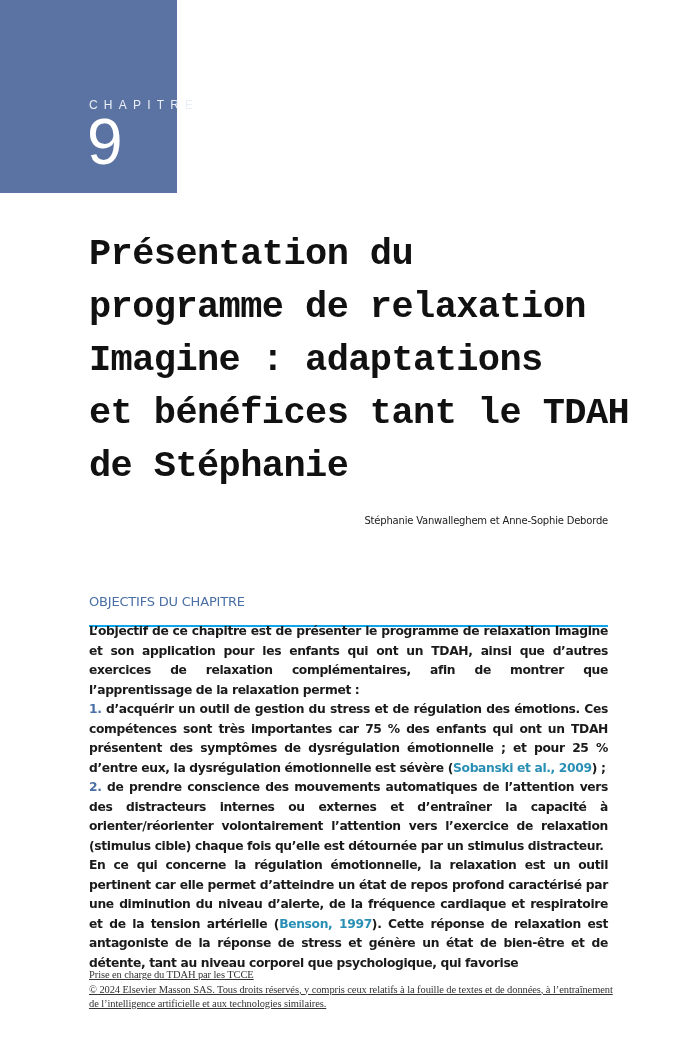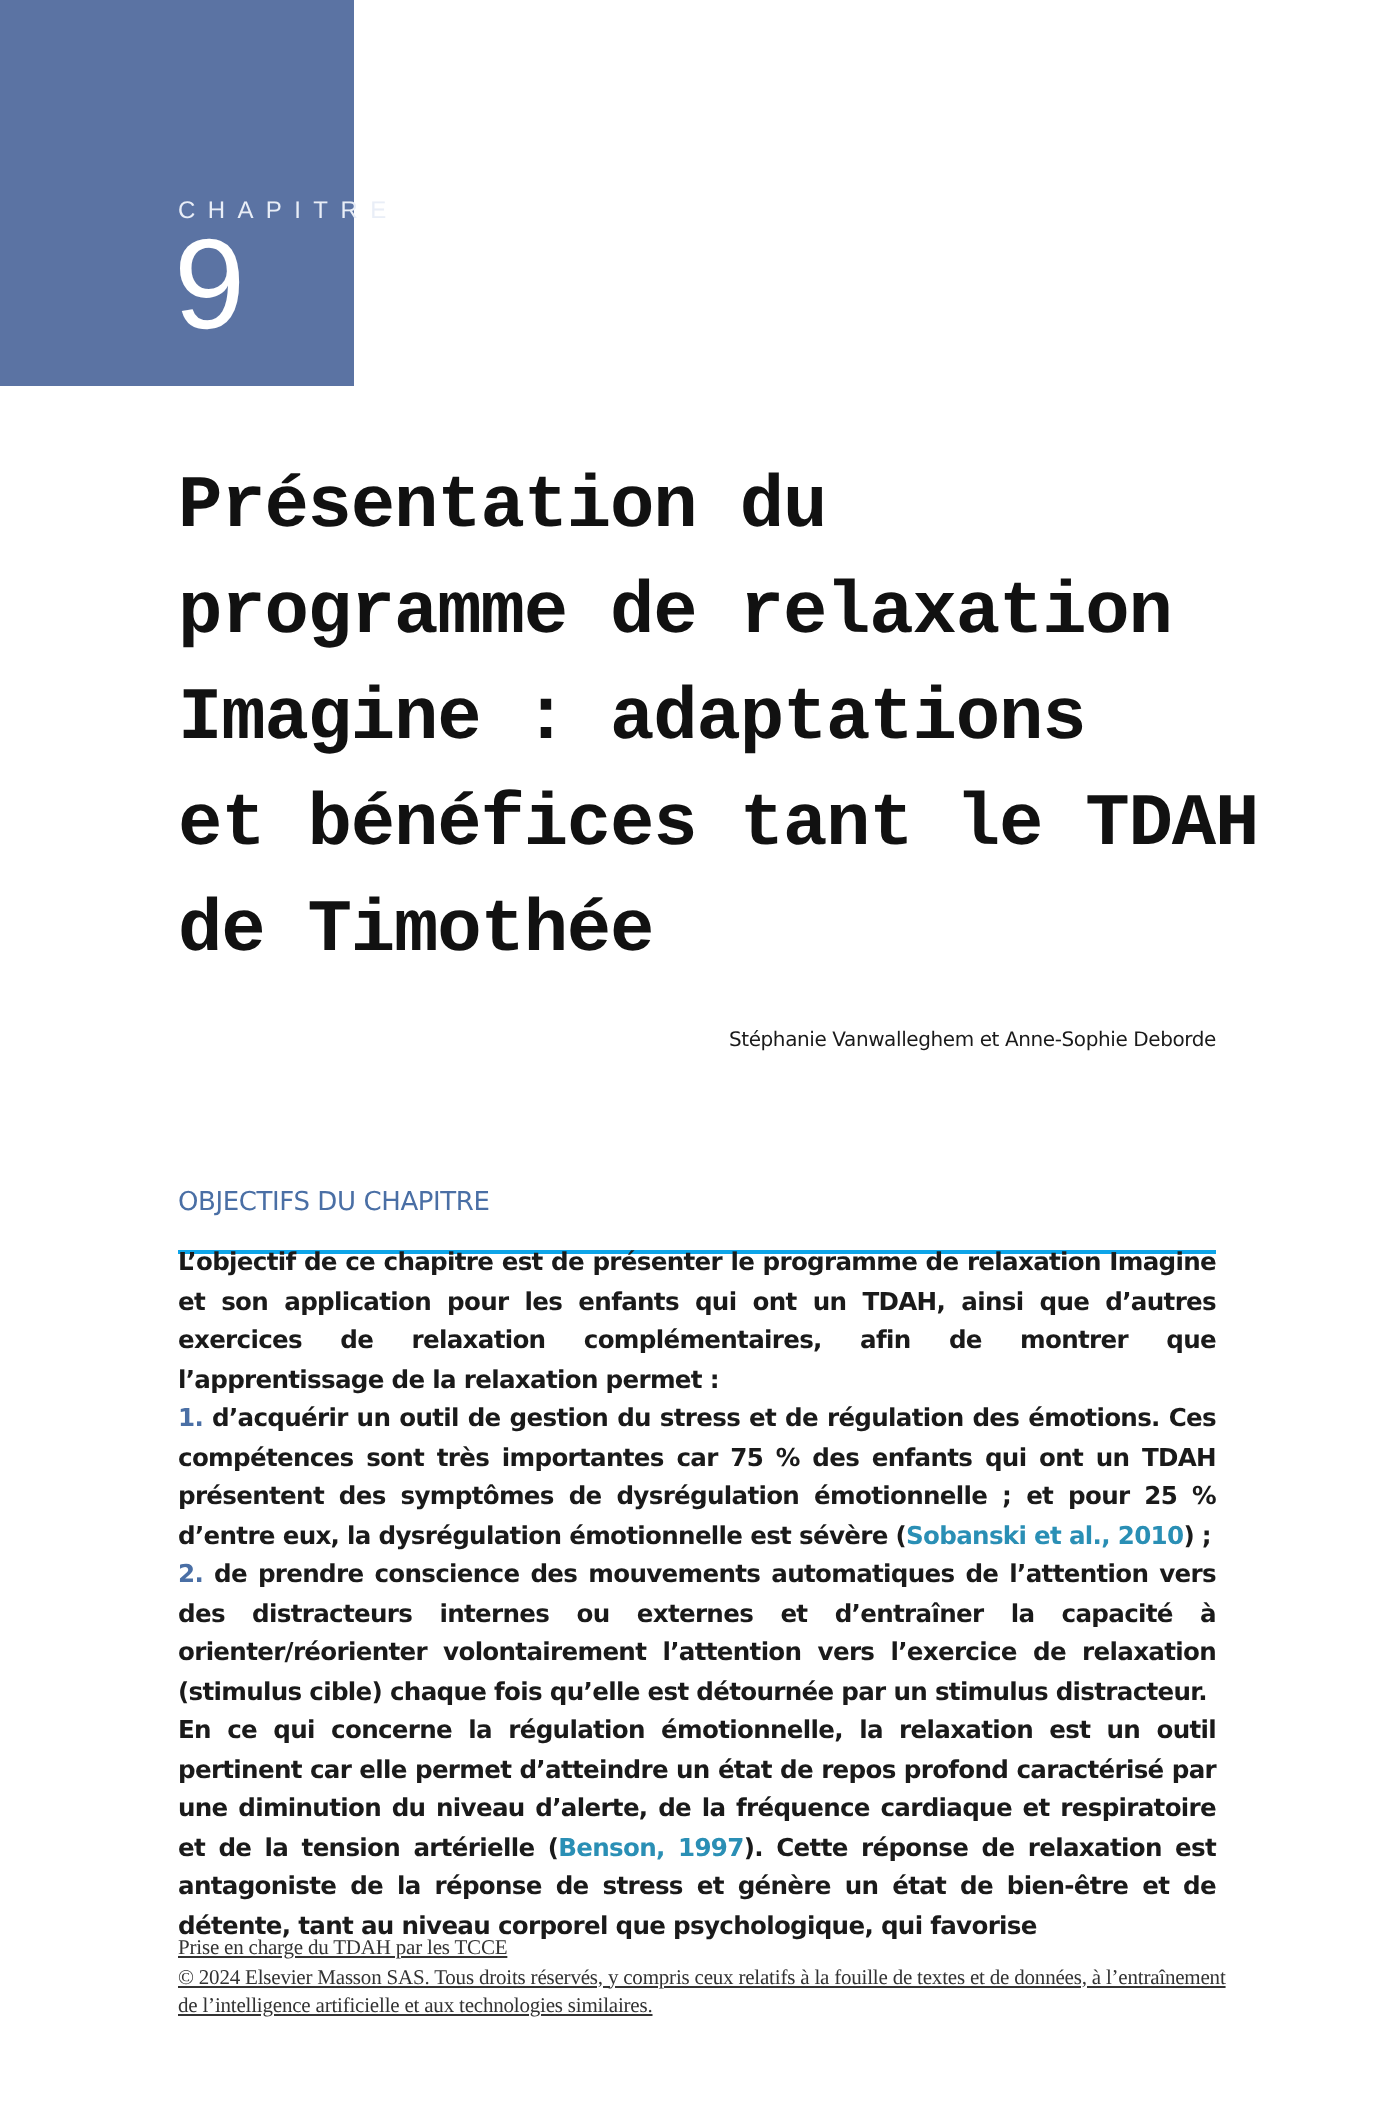--- a/index.html
+++ b/index.html
@@ -128,30 +128,30 @@
 <div class="chapter-block">
   <div class="chapter-label">CHAPITRE</div>
   <div class="chapter-number">9</div>
 </div>
 
 <h1 class="chapter-title">
   <span>Présentation du</span>
   <span>programme de relaxation</span>
   <span>Imagine : adaptations</span>
   <span>et bénéfices tant le TDAH</span>
-  <span>de Timothée</span>
+  <span>de Stéphanie</span>
 </h1>
 
 <div class="authors">Stéphanie Vanwalleghem et Anne-Sophie Deborde</div>
 
 <div class="objectives-heading">OBJECTIFS DU CHAPITRE</div>
 
 <div class="body-text">
   <p>L’objectif de ce chapitre est de présenter le programme de relaxation Imagine et son application pour les enfants qui ont un TDAH, ainsi que d’autres exercices de relaxation complémentaires, afin de montrer que l’apprentissage de la relaxation permet :</p>
-  <p><span class="list-num">1.</span><span> d’acquérir un outil de gestion du stress et de régulation des émotions. Ces compé­tences sont très importantes car 75 % des enfants qui ont un TDAH présentent des symptômes de dysrégulation émotionnelle ; et pour 25 % d’entre eux, la dysrégulation émotionnelle est sévère (</span><a class="cite">Sobanski et al., 2010</a><span>) ;</span></p>
+  <p><span class="list-num">1.</span><span> d’acquérir un outil de gestion du stress et de régulation des émotions. Ces compé­tences sont très importantes car 75 % des enfants qui ont un TDAH présentent des symptômes de dysrégulation émotionnelle ; et pour 25 % d’entre eux, la dysrégulation émotionnelle est sévère (</span><a class="cite">Sobanski et al., 2009</a><span>) ;</span></p>
   <p><span class="list-num">2.</span><span> de prendre conscience des mouvements automatiques de l’attention vers des distrac­teurs internes ou externes et d’entraîner la capacité à orienter/réorienter volontairement l’attention vers l’exercice de relaxation (stimulus cible) chaque fois qu’elle est détournée par un stimulus distracteur.</span></p>
   <p><span>En ce qui concerne la régulation émotionnelle, la relaxation est un outil pertinent car elle permet d’atteindre un état de repos profond caractérisé par une diminution du niveau d’alerte, de la fréquence cardiaque et respiratoire et de la tension artérielle (</span><a class="cite">Benson, 1997</a><span>). Cette réponse de relaxation est antagoniste de la réponse de stress et génère un état de bien-être et de détente, tant au niveau corporel que psychologique, qui favorise</span></p>
 </div>
 
 <div class="footer">
   <div>Prise en charge du TDAH par les TCCE</div>
   <div>© 2024 Elsevier Masson SAS. Tous droits réservés, y compris ceux relatifs à la fouille de textes et de données, à l’entraînement</div>
   <div>de l’intelligence artificielle et aux technologies similaires.</div>
 </div>
 

